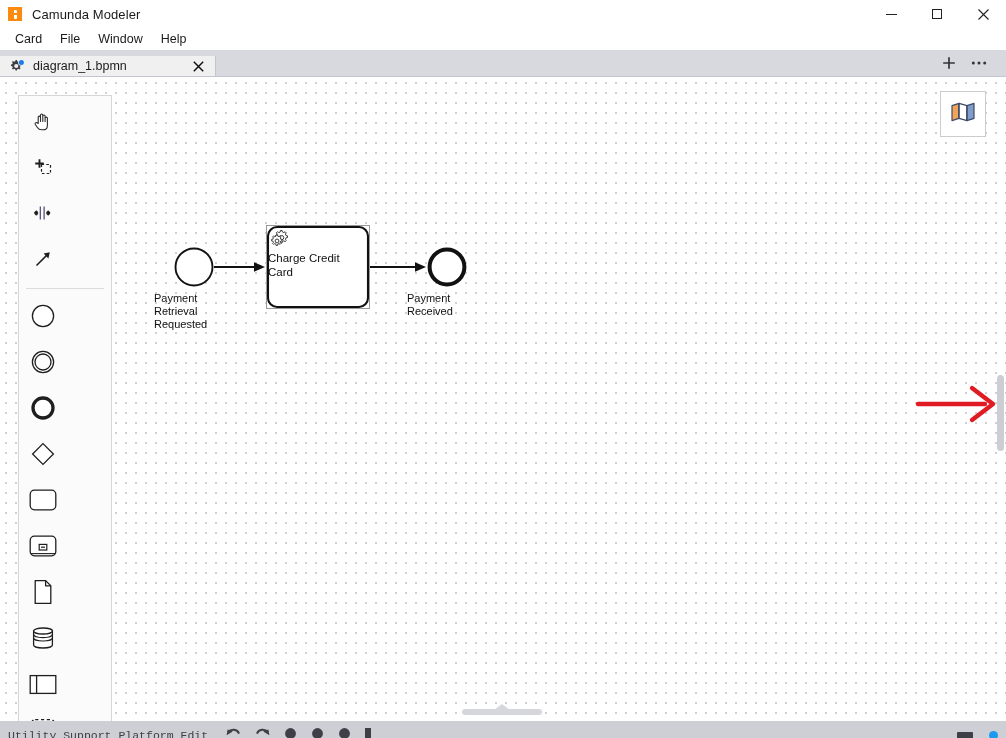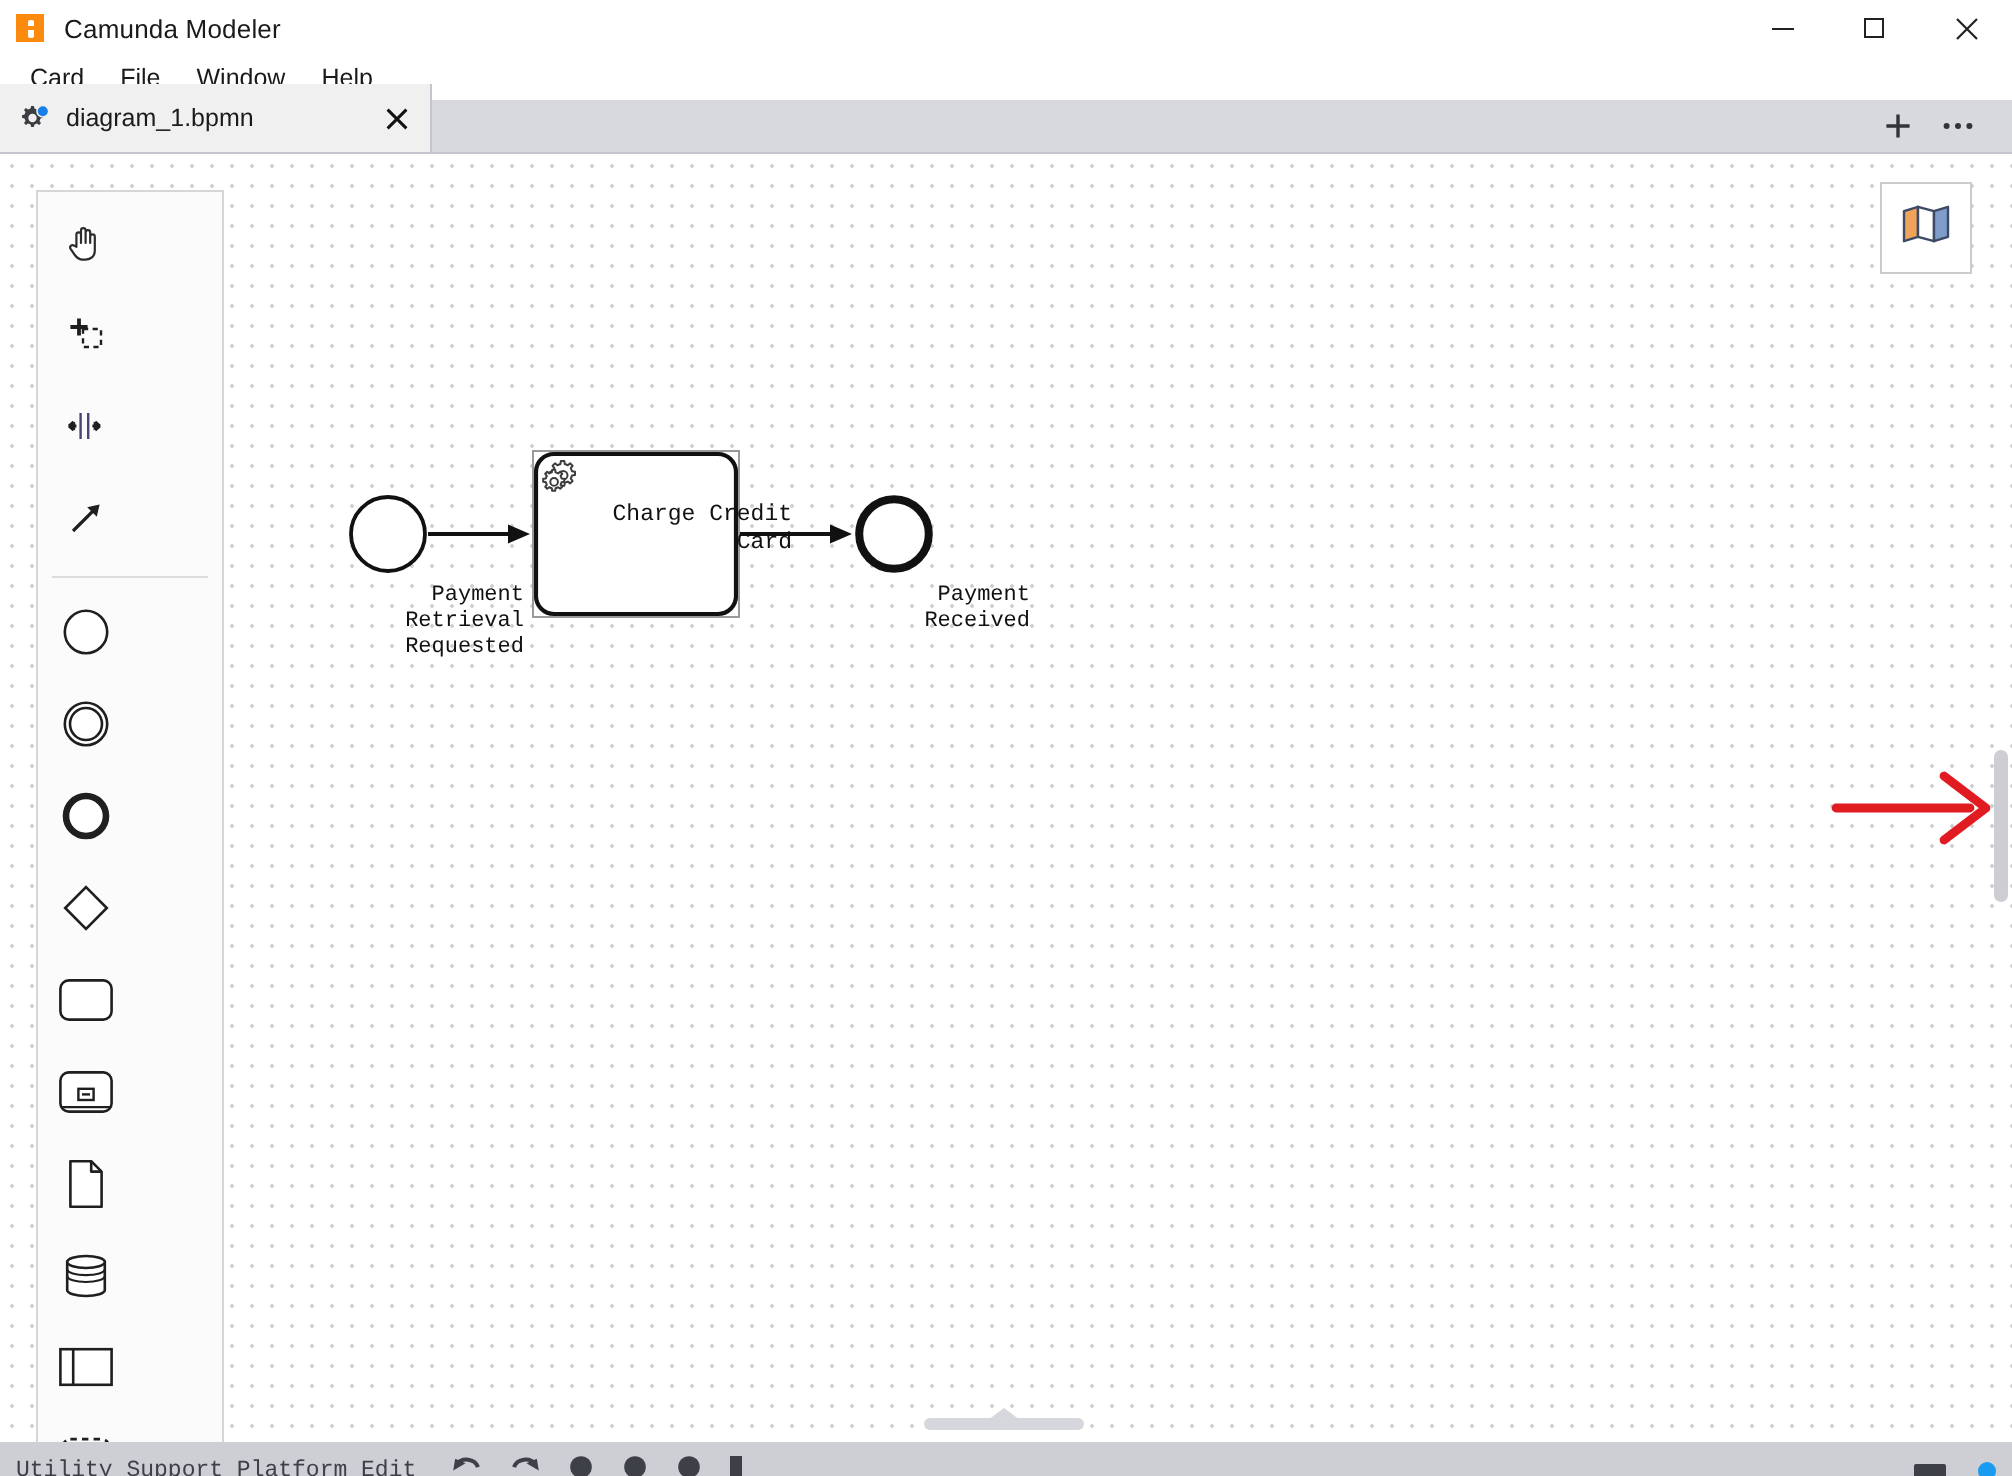--- a/index.html
+++ b/index.html
@@ -49,21 +49,21 @@
     font-size:12.5px; color:#1a1a1a; padding:2px 9px; border-radius:2px;
   }
 
   
   .tabbar {
     position:absolute; top:50px; left:0; width:1006px; height:27px;
     background:#d7d9de; display:flex; align-items:flex-end;
     border-bottom:1px solid #c3c6cc;
   }
   .tab {
-    position:relative; height:34px; display:flex; align-items:center;
+    position:relative; height:20px; display:flex; align-items:center;
     background:#f0f0f0; padding:0 8px 0 9px; min-width:216px;
     border-right:1px solid #c3c6cc;
   }
   .tab-icon { width:18px; height:16px; flex:none; position:relative; margin-right:6px; }
   .tab-label {
     font-size:12.5px; color:#1b1b1b; flex:1; white-space:nowrap;
     overflow:hidden; text-overflow:ellipsis;
   }
   .tab-close {
     width:18px; height:18px; display:flex; align-items:center; justify-content:center;
@@ -102,22 +102,22 @@
   .minimap-btn {
     position:absolute; right:20px; top:14px; width:46px; height:46px;
     background:#ffffff; border:1px solid #cccccc;
     display:flex; align-items:center; justify-content:center;
   }
 
   
   .diagram { position:absolute; left:0; top:0; width:1006px; height:644px; }
 
   .bpmn-label {
-    position:absolute; font-size:11px; color:#111; text-align:right;
-    line-height:13px; white-space:pre; font-family:Liberation Mono, monospace;margin-left:28px;
+    position:absolute; font-size:11px; color:#111; text-align:left;
+    line-height:13px; white-space:pre; font-family:Liberation Sans, sans-serif;
   }
 
   
   .vscroll-track {
     position:absolute; right:0; top:77px; width:10px; height:644px; background:transparent;
   }
   .vscroll-thumb {
     position:absolute; right:2px; top:298px; width:7px; height:76px;
     background:#cdced3; border-radius:4px;
   }

